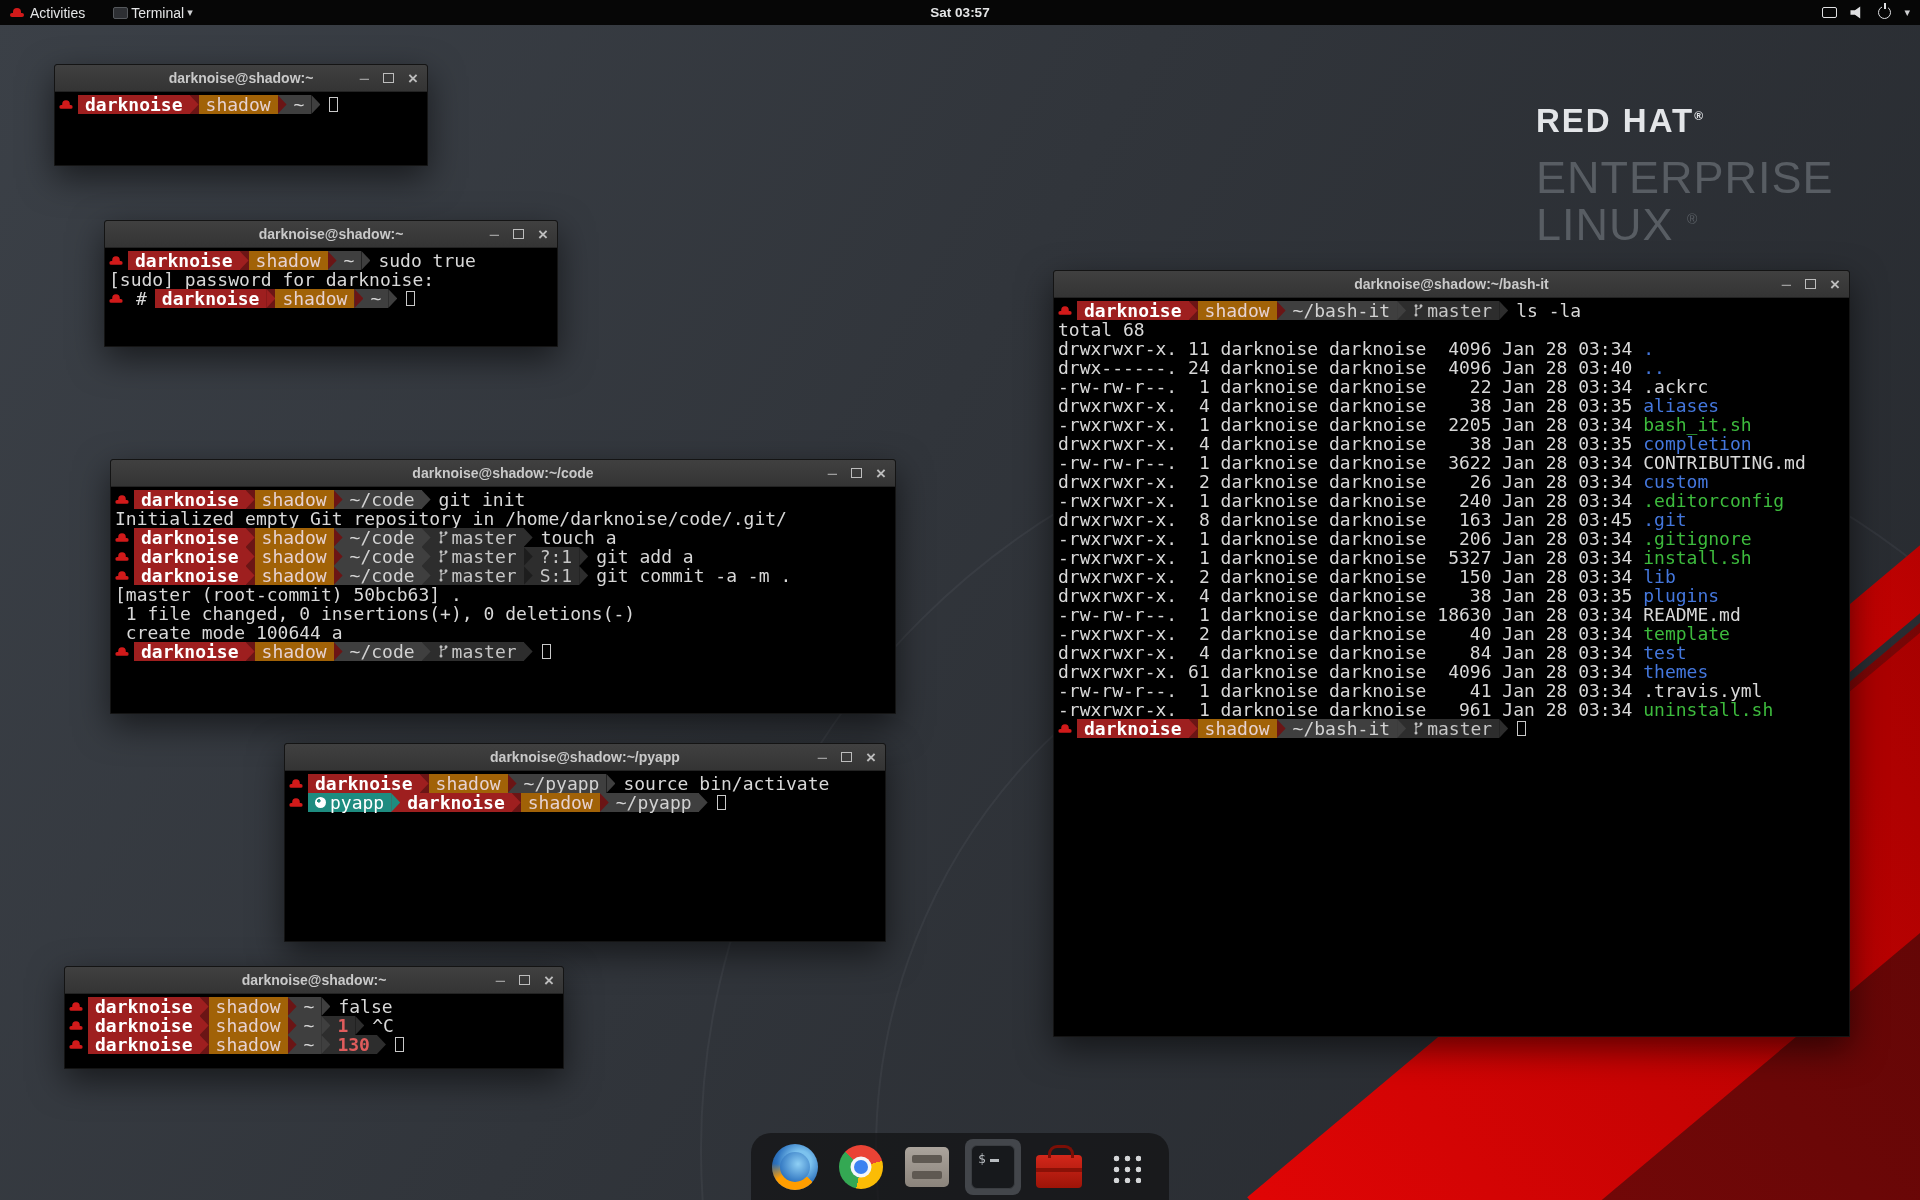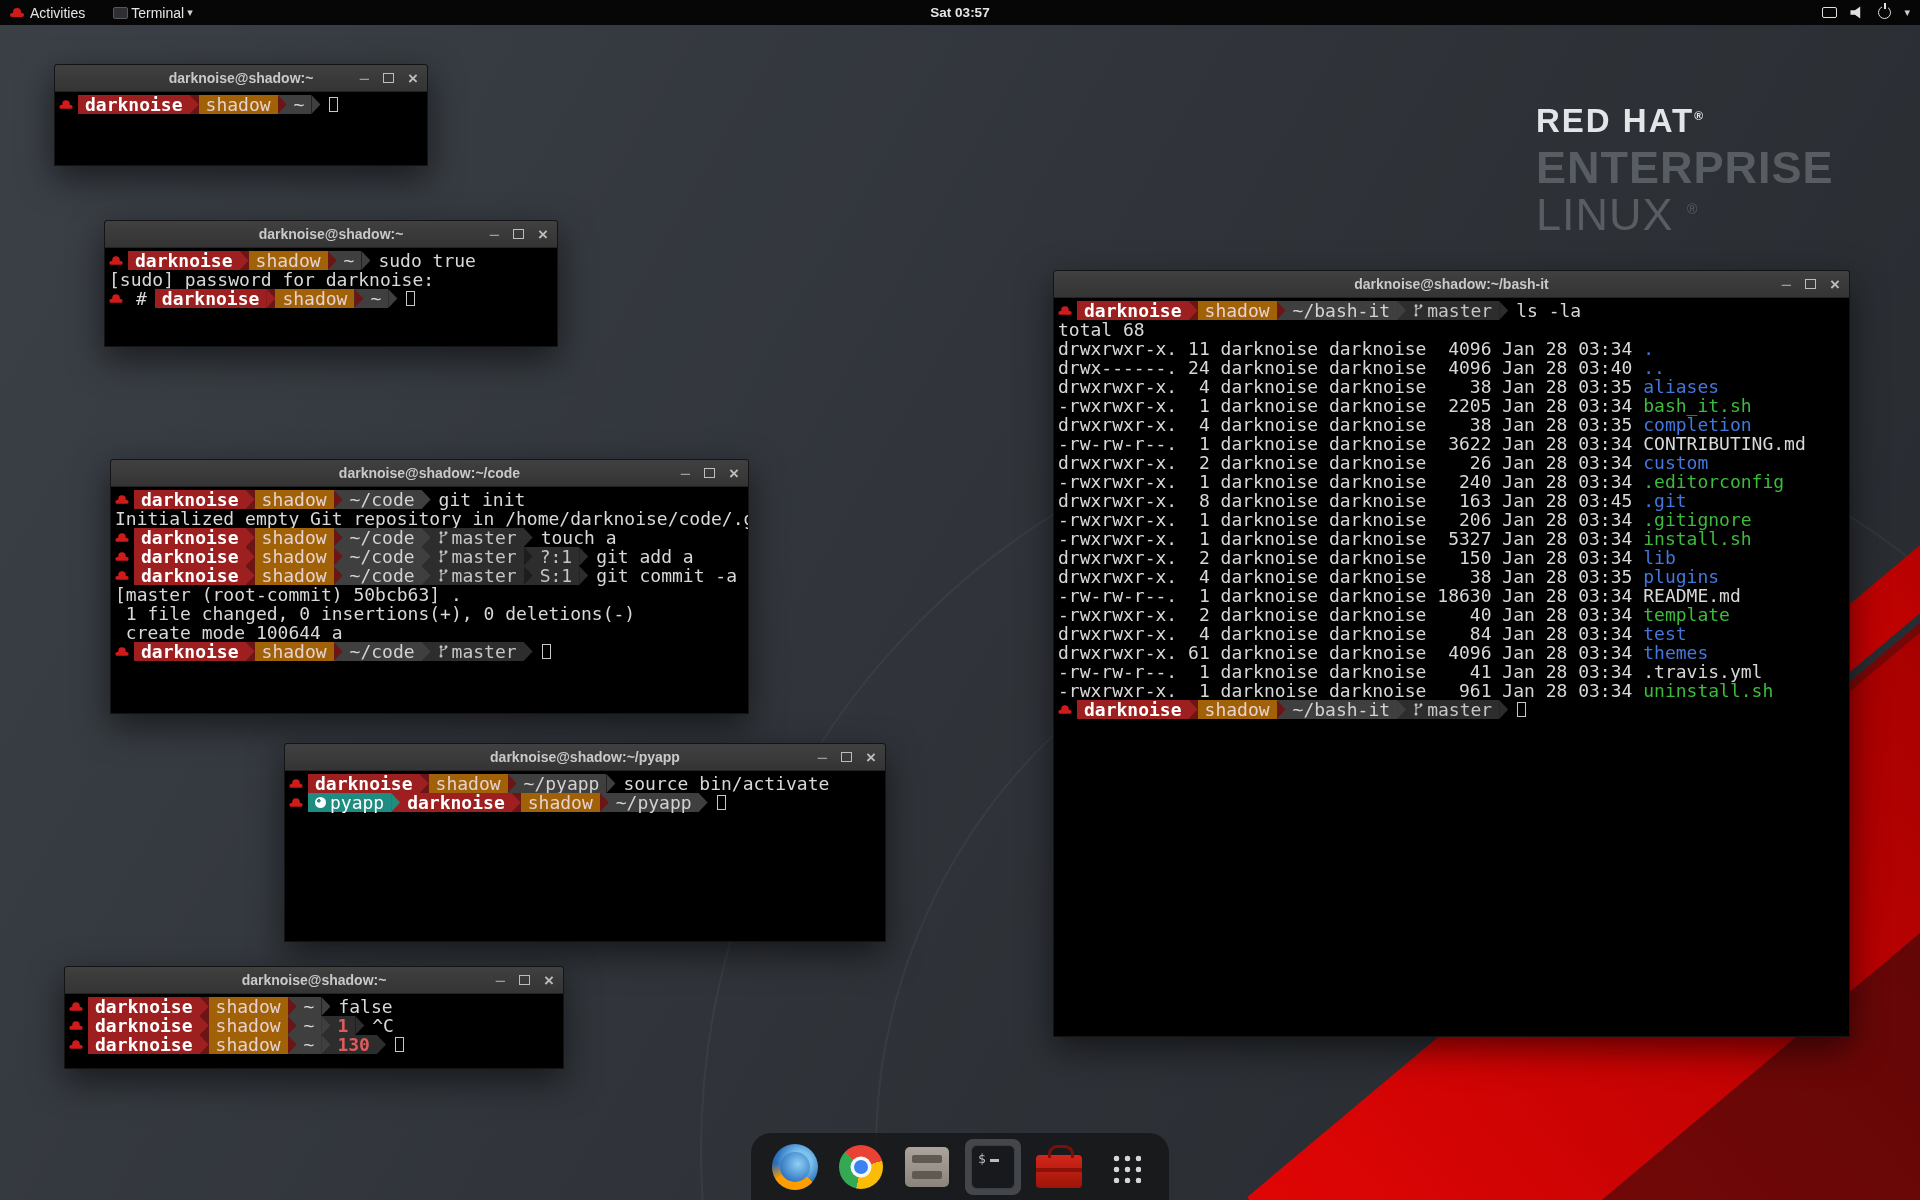--- a/index.html
+++ b/index.html
@@ -19,21 +19,21 @@
   .stripe-main  { left:1210px; top:865px;  width:950px; height:230px; background:linear-gradient(to right,#e00505,#a30000); }
   .stripe-dark  { left:1338px; top:1004px; width:950px; height:260px; background:linear-gradient(to right,#7a0909,#5c0505); }
   .stripe-corner{ left:1479px; top:1173px; width:950px; height:280px; background:linear-gradient(to right,#c40404,#8e0202); }
   .stripe-thin  { left:1550px; top:612px;  width:600px; height:52px;  background:linear-gradient(to right,#de0404,#a60000); }
   .stripe-thin2 { left:1600px; top:690px;  width:520px; height:110px; background:linear-gradient(to right,#8e0a0a,#6d0404); }
 
   
   .branding { position:absolute; left:1536px; top:102px; z-index:1; }
   .branding .b1 { font-weight:700; font-size:33px; letter-spacing:2px; color:#e3e5e8; }
   .branding .b2, .branding .b3 { font-weight:400; font-size:45px; letter-spacing:1px; color:#585d63; line-height:1.04; }
-  .branding .b2 { margin-top:5px;font-weight:bold; }
+  .branding .b2 { margin-top:15px; }
   .reg  { font-size:12px; vertical-align:super; }
   .reg2 { font-size:14px; vertical-align:super; color:#585d63; }
 
   
   .topbar {
     position:absolute; left:0; top:0; width:1920px; height:25px;
     background:#060606; color:#e4e5e6; z-index:50;
     display:flex; align-items:center; font-size:14px;
   }
   .tb-left { display:flex; align-items:center; gap:6px; padding-left:10px; }
@@ -56,21 +56,21 @@
 
   
   .window {
     position:absolute; z-index:2;
     border:1px solid #141414; border-radius:3px 3px 0 0;
     box-shadow:0 12px 34px rgba(0,0,0,0.55);
     background:#000;
   }
   .w0 { left:54px;   top:64px;  width:374px; height:102px; }
   .w1 { left:104px;  top:220px; width:454px; height:127px; }
-  .w2 { left:110px;  top:459px; width:639px; height:255px; }
+  .w2 { left:110px;  top:459px; width:786px; height:255px; }
   .w3 { left:284px;  top:743px; width:602px; height:199px; }
   .w4 { left:64px;   top:966px; width:500px; height:103px; }
   .w5 { left:1053px; top:270px; width:797px; height:767px; z-index:3; }
 
   .titlebar {
     height:27px; background:linear-gradient(#404040,#343434);
     border-bottom:1px solid #232323; border-radius:2px 2px 0 0;
     display:flex; align-items:center; justify-content:center; position:relative;
     color:#c9c9c9; font-size:14px; font-weight:600;
   }
@@ -287,20 +287,21 @@
   <div class="tbody">
       <div class="tline"><span class="hat"><i class="dome"></i><i class="brim"></i></span><span class="seg seg-user">darknoise</span><span class="parrow" style="background: rgb(107, 21, 21);"><i style="background: rgb(158, 31, 31);"></i></span><span class="seg seg-host">shadow</span><span class="parrow" style="background: rgb(63, 63, 63);"><i style="background: rgb(107, 21, 21);"></i></span><span class="seg seg-path">~/bash-it</span><span class="parrow" style="background: rgb(45, 45, 45);"><i style="background: rgb(63, 63, 63);"></i></span><span class="seg seg-git"><svg class="bicon" width="10" height="15" viewBox="0 0 10 15">
             <path d="M3 3.5 L3 11.5 M3 7 C3 5, 8 6, 8 4" stroke="#bfbfbf" fill="none" stroke-width="1.2"></path>
             <circle cx="3" cy="2.8" r="1.5" fill="#bfbfbf"></circle>
             <circle cx="3" cy="12" r="1.5" fill="#bfbfbf"></circle>
             <circle cx="8" cy="2.8" r="1.5" fill="#bfbfbf"></circle>
           </svg>master</span><span class="parrow" style="background: transparent;"><i style="background: rgb(45, 45, 45);"></i></span><span class="cmd">ls -la</span></div>
       <div class="tline"><span class="ttext">total 68</span></div>
       <div class="tline"><span class="ttext">drwxrwxr-x. 11 darknoise darknoise  4096 Jan 28 03:34 </span><span class="fname f-blue">.</span></div>
       <div class="tline"><span class="ttext">drwx------. 24 darknoise darknoise  4096 Jan 28 03:40 </span><span class="fname f-blue">..</span></div>
+      <div class="tline"><span class="ttext">-rw-rw-r--.  1 darknoise darknoise    22 Jan 28 03:34 </span><span class="fname f-white">.ackrc</span></div>
       <div class="tline"><span class="ttext">drwxrwxr-x.  4 darknoise darknoise    38 Jan 28 03:35 </span><span class="fname f-blue">aliases</span></div>
       <div class="tline"><span class="ttext">-rwxrwxr-x.  1 darknoise darknoise  2205 Jan 28 03:34 </span><span class="fname f-green">bash_it.sh</span></div>
       <div class="tline"><span class="ttext">drwxrwxr-x.  4 darknoise darknoise    38 Jan 28 03:35 </span><span class="fname f-blue">completion</span></div>
       <div class="tline"><span class="ttext">-rw-rw-r--.  1 darknoise darknoise  3622 Jan 28 03:34 </span><span class="fname f-white">CONTRIBUTING.md</span></div>
       <div class="tline"><span class="ttext">drwxrwxr-x.  2 darknoise darknoise    26 Jan 28 03:34 </span><span class="fname f-blue">custom</span></div>
       <div class="tline"><span class="ttext">-rwxrwxr-x.  1 darknoise darknoise   240 Jan 28 03:34 </span><span class="fname f-green">.editorconfig</span></div>
       <div class="tline"><span class="ttext">drwxrwxr-x.  8 darknoise darknoise   163 Jan 28 03:45 </span><span class="fname f-blue">.git</span></div>
       <div class="tline"><span class="ttext">-rwxrwxr-x.  1 darknoise darknoise   206 Jan 28 03:34 </span><span class="fname f-green">.gitignore</span></div>
       <div class="tline"><span class="ttext">-rwxrwxr-x.  1 darknoise darknoise  5327 Jan 28 03:34 </span><span class="fname f-green">install.sh</span></div>
       <div class="tline"><span class="ttext">drwxrwxr-x.  2 darknoise darknoise   150 Jan 28 03:34 </span><span class="fname f-blue">lib</span></div>

